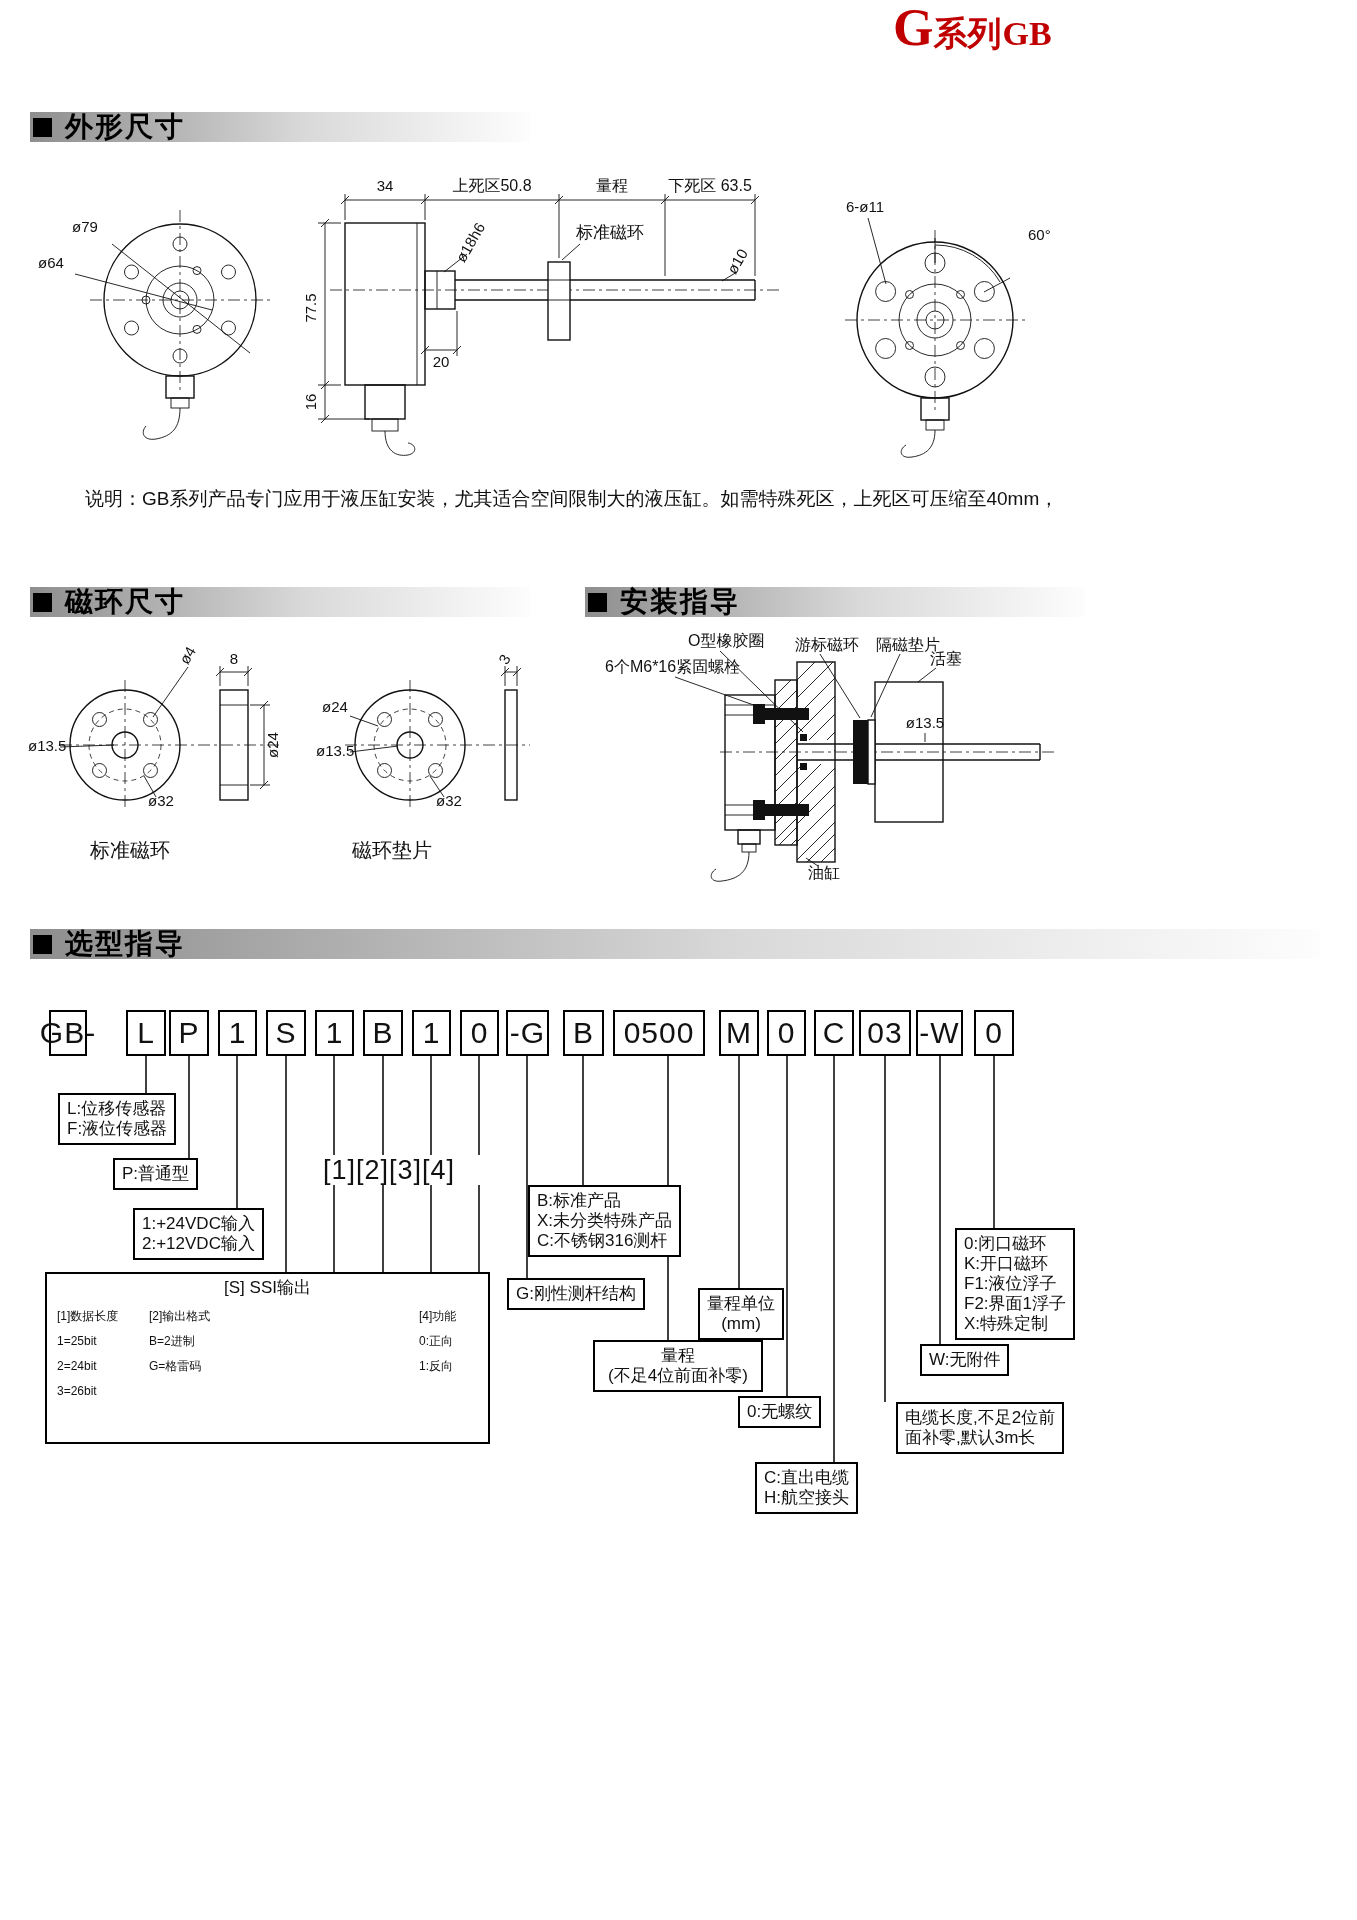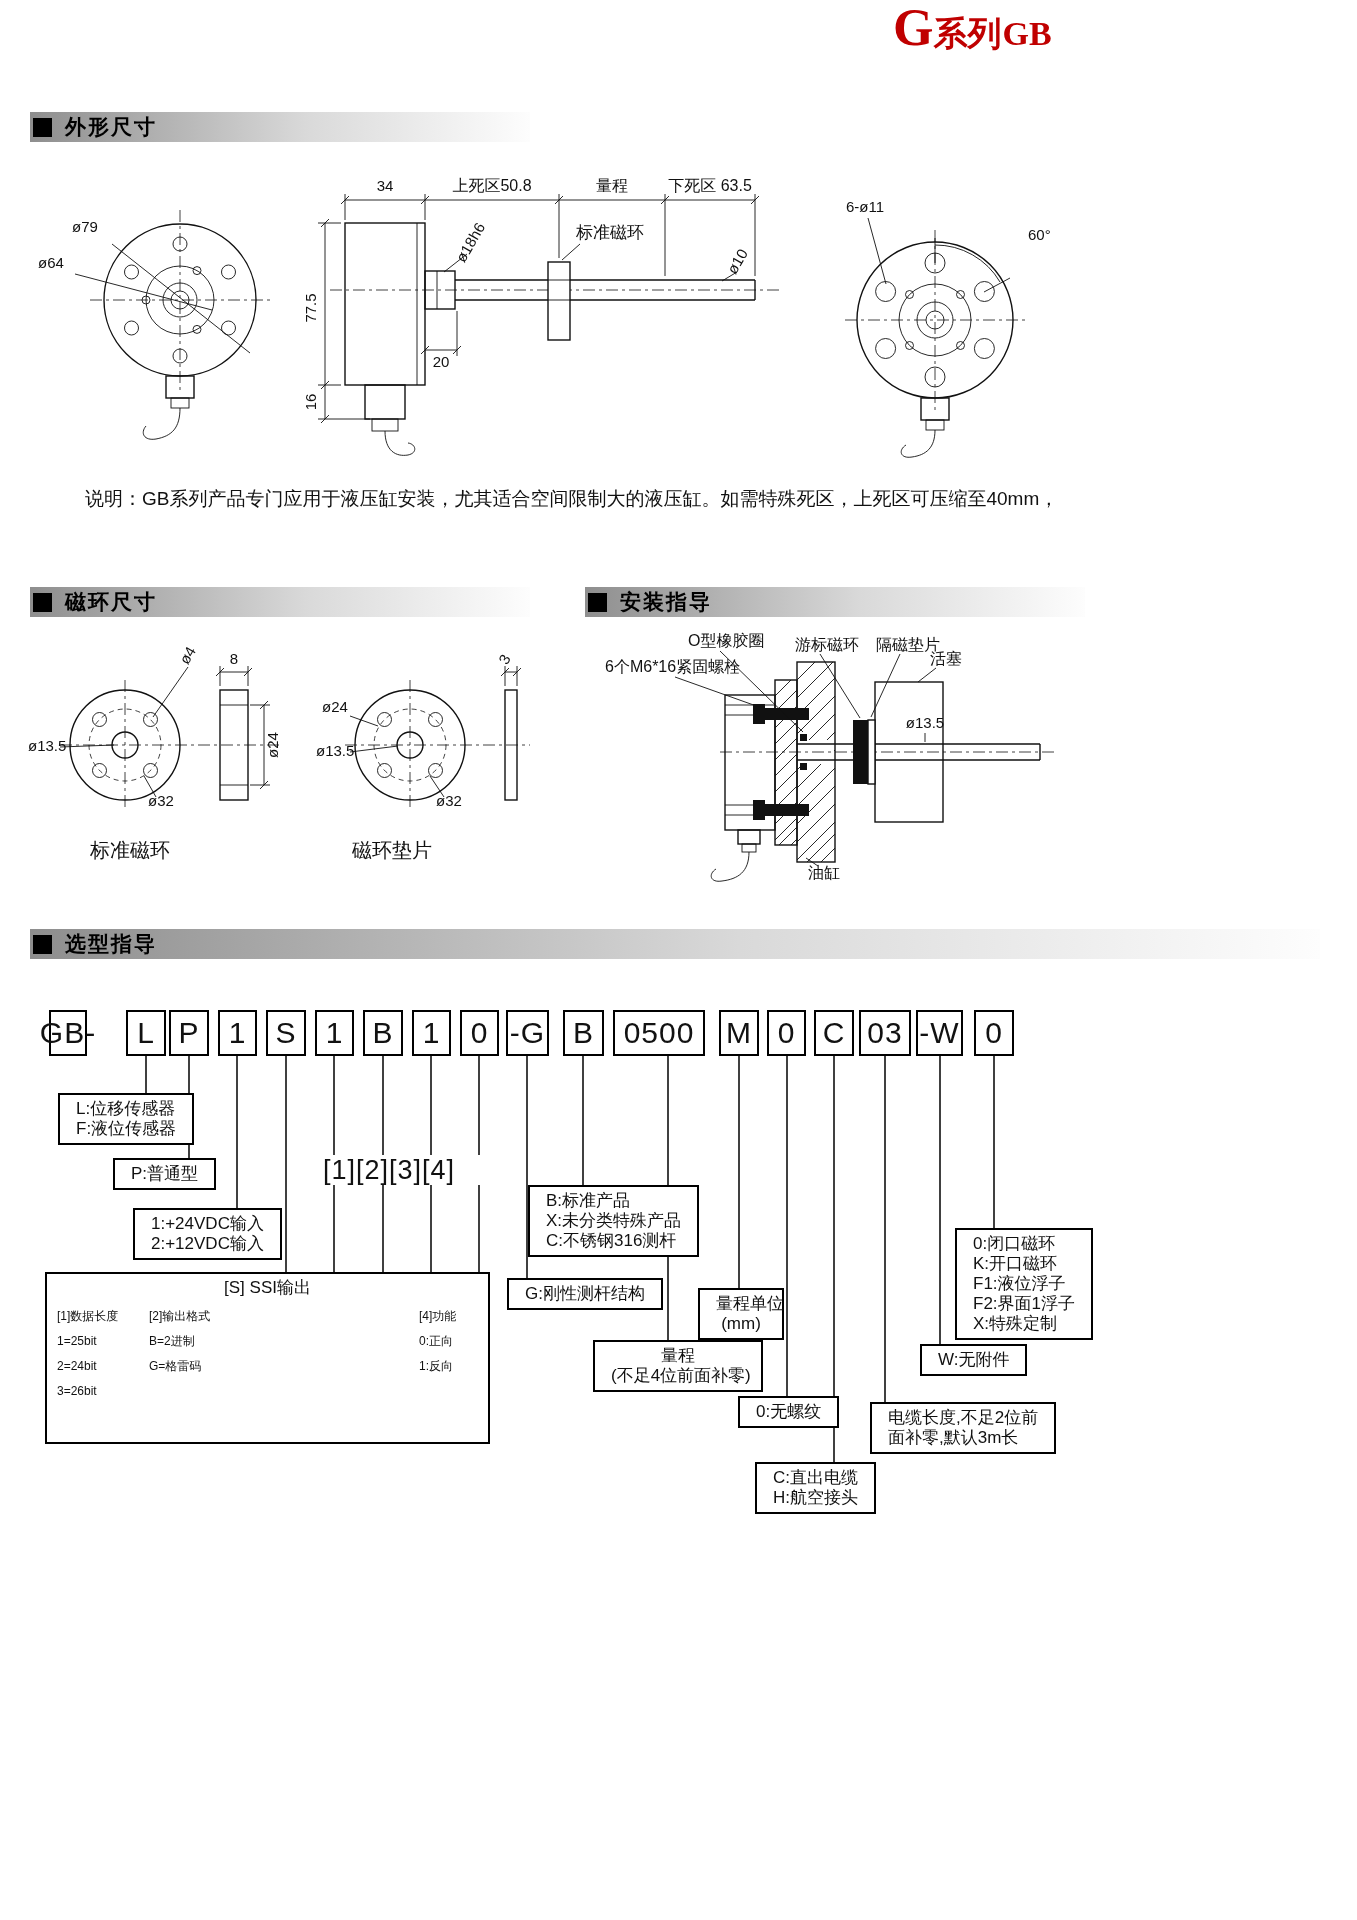--- a/index.html
+++ b/index.html
@@ -7,39 +7,39 @@
   .page{position:relative;width:1357px;height:1920px;background:#fff;color:#111;
         font-family:"Liberation Sans","DejaVu Sans",sans-serif;overflow:hidden}
   .brand{position:absolute;top:2px;left:893px;display:flex;align-items:baseline;
          color:#c00000;font-weight:bold;font-family:"Liberation Serif","DejaVu Serif",serif}
   .brand .g{font-size:52px;line-height:1}
   .brand .series{font-size:34px}
   .brand .code{font-size:34px;margin-left:1px}
   .sec-bar{position:absolute;height:30px;display:flex;align-items:center;
            background:linear-gradient(90deg,#8e8e8e 0%,#d9d9d9 55%,#fdfdfd 100%)}
   .sec-sq{width:19px;height:19px;background:#000;margin:0 13px 0 3px;flex:0 0 auto}
-  .sec-title{font-size:21px;font-weight:bold;letter-spacing:2px;color:#000}
+  .sec-title{font-size:28px;font-weight:bold;letter-spacing:2px;color:#000}
   .note{position:absolute;left:85px;top:484px;width:1010px;font-size:19px;line-height:29px}
   .note .l2{margin-left:38px}
   svg{position:absolute;overflow:visible}
   .ln{fill:none;stroke:#111;stroke-width:1.4}
   .thin{fill:none;stroke:#111;stroke-width:0.9}
   .dash{fill:none;stroke:#111;stroke-width:0.8;stroke-dasharray:12 4 3 4}
   .dash2{fill:none;stroke:#111;stroke-width:0.8;stroke-dasharray:5 4}
   .blk{fill:#111;stroke:none}
   .wht{fill:#fff;stroke:#111;stroke-width:1.4}
   .whtn{fill:#fff;stroke:none}
   text{font-family:"Liberation Sans","DejaVu Sans",sans-serif;fill:#111}
   .t15{font-size:15px}.t16{font-size:16px}.t17{font-size:17px}.t20{font-size:20px}
   
   .sel{position:absolute;left:0;top:985px;width:1357px;height:935px}
   .codebox{position:absolute;top:25px;height:46px;border:2px solid #000;background:#fff;
            display:flex;align-items:center;justify-content:center;font-size:30px;letter-spacing:1px}
   .dbox{position:absolute;border:2px solid #000;background:#fff;font-size:17px;
-        line-height:20px;padding:4px 16px;white-space:nowrap}
+        line-height:20px;padding:4px 7px;white-space:nowrap}
   .ctr{text-align:center}
   .brackets{position:absolute;left:290px;top:170px;width:198px;height:30px;line-height:30px;
             background:#fff;font-size:27px;text-align:center;letter-spacing:1px}
   .ssi{width:445px;height:172px}
   .ssi-title{position:absolute;top:4px;left:0;width:100%;text-align:center;font-size:17px}
   .ssi-col{position:absolute;top:30px;font-size:12px;line-height:25px;white-space:nowrap}
 </style>
 </head>
 <body>
 
@@ -402,21 +402,21 @@
     </div>
     <div class="dbox ctr" style="left:593px;top:355px;width:170px">
       <div>量程</div>
       <div>(不足4位前面补零)</div>
     </div>
     <div class="dbox" style="left:738px;top:411px">0:无螺纹</div>
     <div class="dbox" style="left:755px;top:477px">
       <div>C:直出电缆</div>
       <div>H:航空接头</div>
     </div>
-    <div class="dbox" style="left:870px;top:417px">
+    <div class="dbox" style="left:896px;top:417px">
       <div>电缆长度,不足2位前</div>
       <div>面补零,默认3m长</div>
     </div>
     <div class="dbox" style="left:920px;top:359px">W:无附件</div>
     <div class="dbox" style="left:955px;top:243px">
       <div>0:闭口磁环</div>
       <div>K:开口磁环</div>
       <div>F1:液位浮子</div>
       <div>F2:界面1浮子</div>
       <div>X:特殊定制</div>

